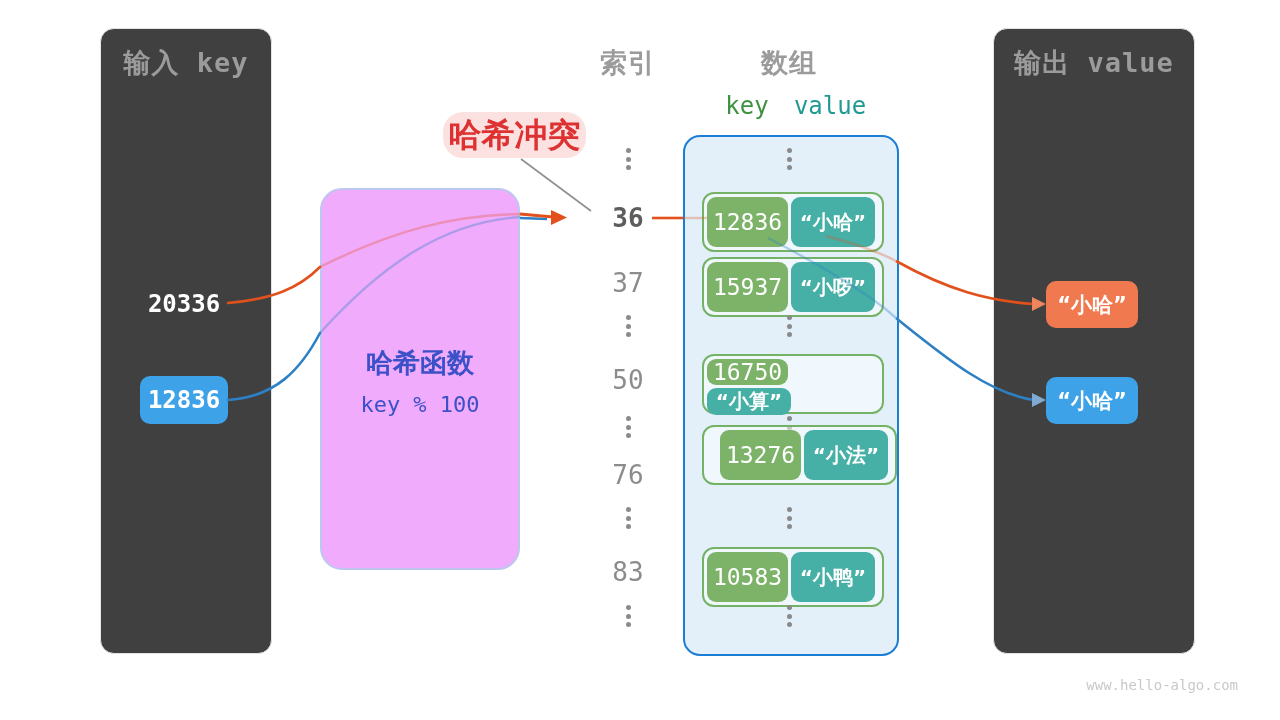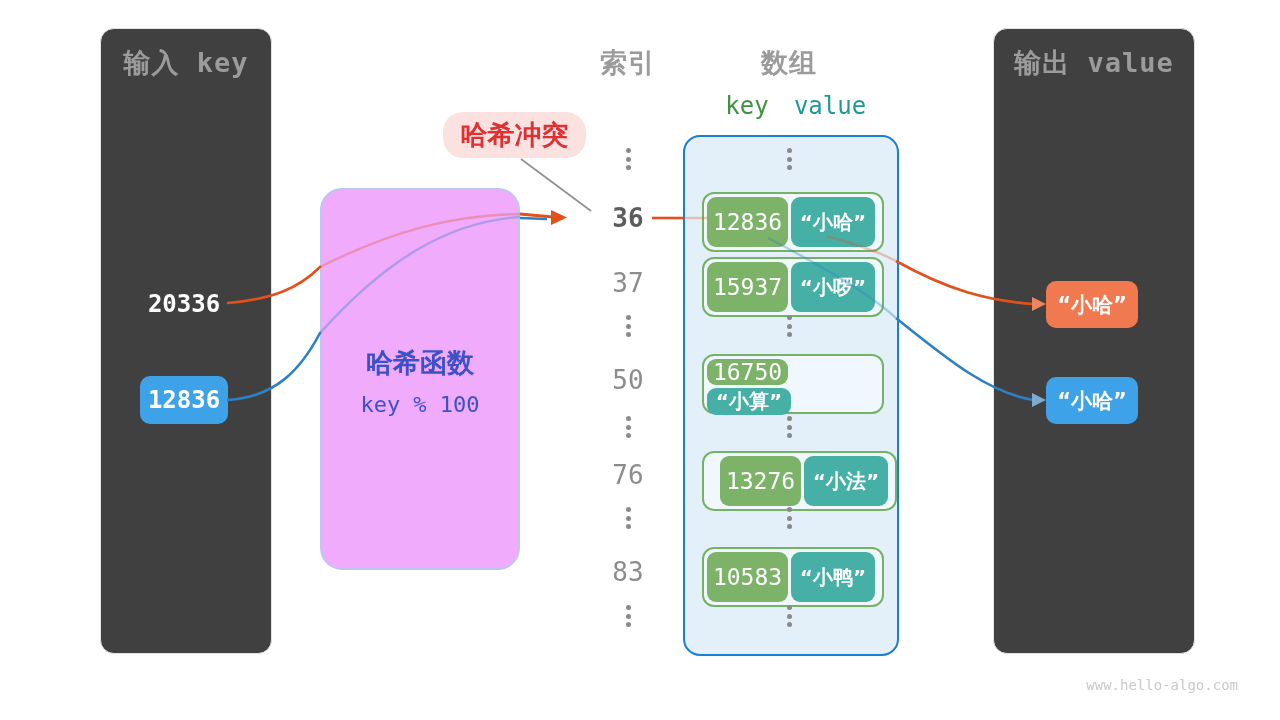--- a/index.html
+++ b/index.html
@@ -41,21 +41,21 @@
   }
   .hash-formula{
     position:absolute;left:0;top:202px;width:100%;text-align:center;
     font-family:"DejaVu Sans Mono",monospace;font-size:22px;color:#3c50c8;
   }
 
   
   .collision{
     position:absolute;left:443px;top:112px;width:143px;height:46px;line-height:46px;
     background:#fbe2e0;border-radius:20px;text-align:center;
-    font-size:27px;font-weight:bold;color:#dd3231;z-index:4;
+    font-size:33px;font-weight:bold;color:#dd3231;z-index:4;
   }
 
   
   .key-box{
     position:absolute;left:140px;width:88px;height:48px;border-radius:10px;z-index:3;
     display:flex;align-items:center;justify-content:center;
     font-family:"DejaVu Sans Mono",monospace;font-size:24px;font-weight:bold;color:#ffffff;
   }
   .key-orange{top:280px;background:#404040;}
   .key-blue{top:376px;background:#3da2e8;}
@@ -189,21 +189,21 @@
     </div>
   <div class="pair-row" style="top:354px;flex-direction:column;">
     <div class="pair-key">16750</div>
     <div class="pair-value">“小算”</div>
   </div>
   <div class="dots arr-dots" style="top:416px;">
       <i></i>
       <i></i>
       <i></i>
     </div>
-  <div class="pair-row" style="top:451px;padding-left:16px;">
+  <div class="pair-row" style="top:425px;padding-left:16px;">
     <div class="pair-key">13276</div>
     <div class="pair-value">“小法”</div>
   </div>
   <div class="dots arr-dots" style="top:507px;">
       <i></i>
       <i></i>
       <i></i>
     </div>
   <div class="pair-row" style="top:547px;">
     <div class="pair-key">10583</div>

